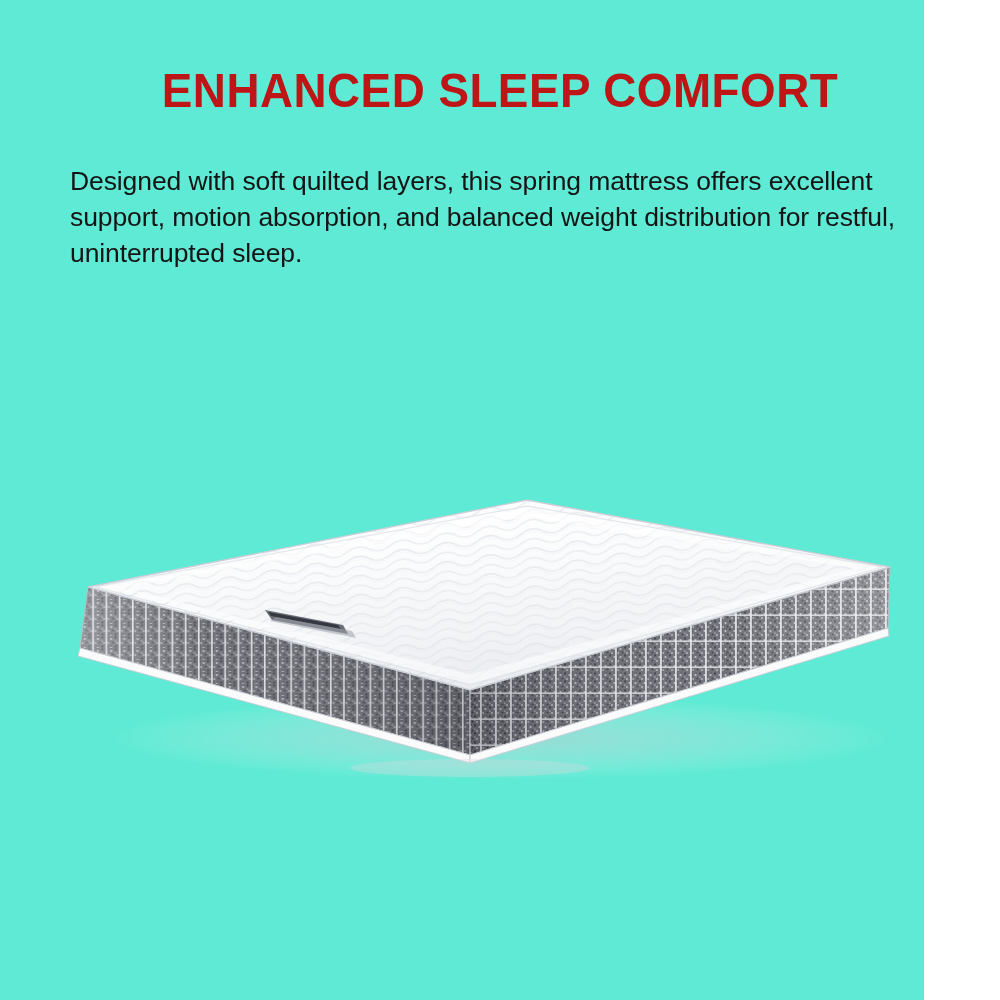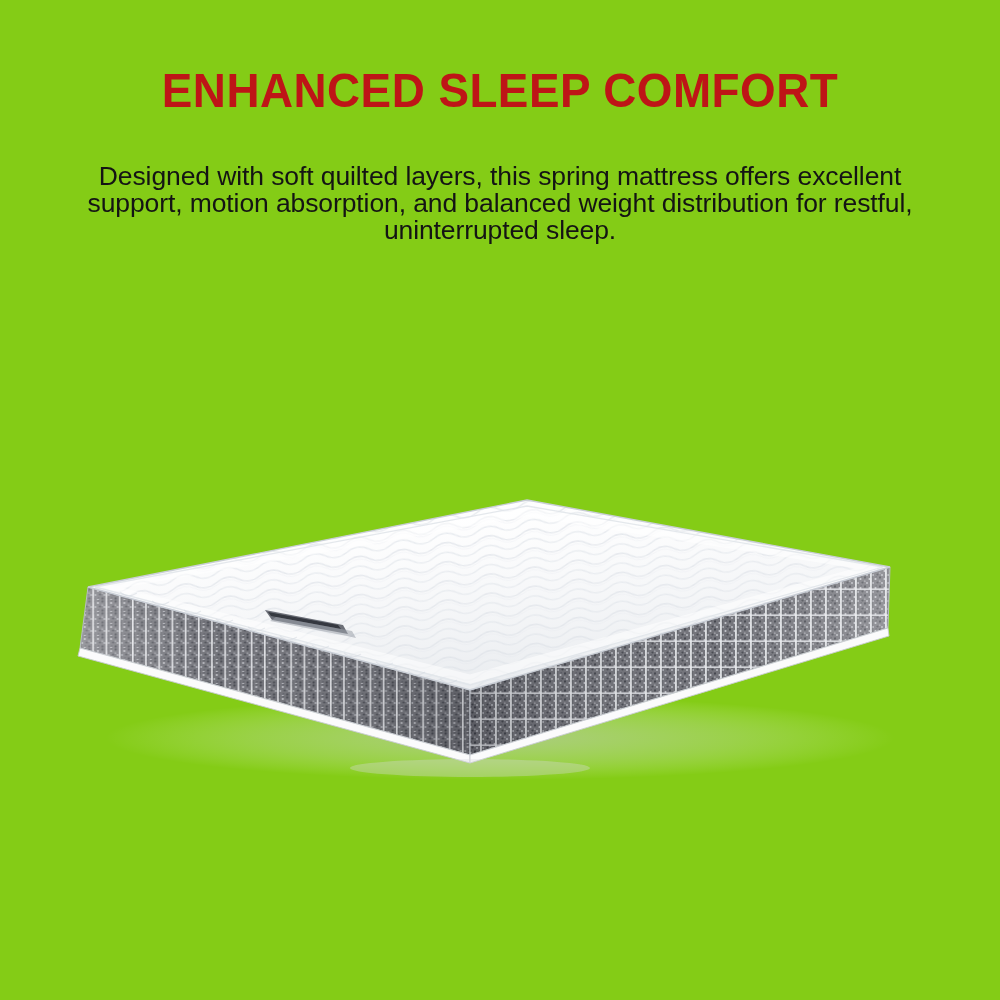--- a/index.html
+++ b/index.html
@@ -7,23 +7,23 @@
     margin: 0;
     padding: 0;
     background: #ffffff;
   }
   body {
     font-family: "Liberation Sans", sans-serif;
     -webkit-font-smoothing: antialiased;
   }
   #page {
     position: relative;
-    width: 1000px;
+    width: 924px;
     height: 1000px;
-    background: #84cc16;
+    background: #5eead4;
     overflow: hidden;
   }
 
   
   .headline {
     position: absolute;
     left: 0;
     top: 62px;
     width: 1000px;
     text-align: center;
@@ -37,26 +37,25 @@
     transform-origin: 50% 50%;
     white-space: nowrap;
   }
 
   
   .bodycopy {
     position: absolute;
     left: 70px;
     top: 163px;
     width: 860px;
-    text-align: center;
     color: #141414;
     font-family: "Liberation Sans", sans-serif;
     font-weight: normal;
     font-size: 26.5px;
-    line-height: 27px;
+    line-height: 36px;
     letter-spacing: -0.1px;
   }
 
   
   .product-stage {
     position: absolute;
     left: 0;
     top: 420px;
     width: 1000px;
     height: 420px;

